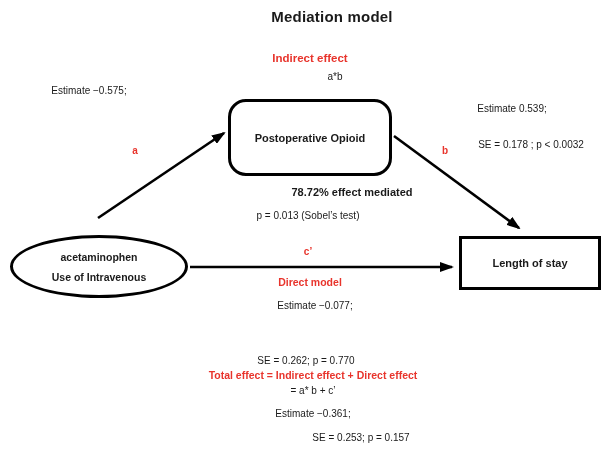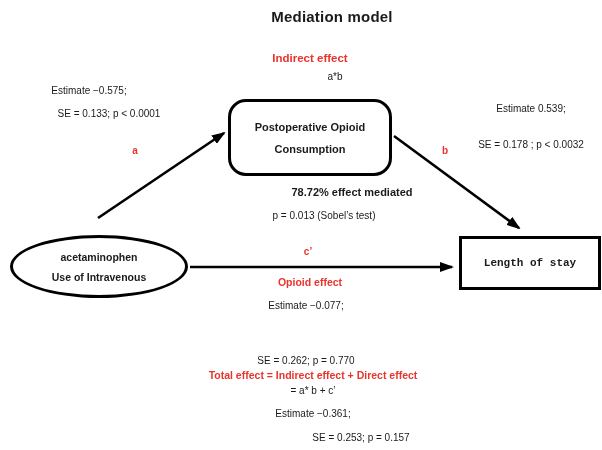--- a/index.html
+++ b/index.html
@@ -13,21 +13,21 @@
   .s11{font-size:11px;}
   .b{font-weight:bold;}
   .red{color:var(--red,#e8342c);font-weight:bold;}
   .title{font-size:15px;font-weight:bold;letter-spacing:0.2px;}
   .node{
     position:absolute;display:flex;flex-direction:column;align-items:center;justify-content:center;
     text-align:center;font-weight:bold;background:#fff;box-sizing:border-box;
   }
   #mediator-box{left:228px;top:99px;width:164px;height:77px;border:3px solid #000;border-radius:18px;font-size:11px;line-height:22px;}
   #predictor-ellipse{left:10px;top:235px;width:178px;height:63px;border:3px solid #000;border-radius:50%;font-size:10.5px;line-height:20px;}
-  #outcome-rect{left:459px;top:236px;width:142px;height:54px;border:3px solid #000;font-size:11px;font-family:Liberation Mono, monospace;}
+  #outcome-rect{left:459px;top:236px;width:142px;height:54px;border:3px solid #000;font-size:11px;}
   svg.overlay{position:absolute;left:0;top:0;width:602px;height:450px;pointer-events:none;}
 </style>
 </head>
 <body>
 
 <div id="stage">
 
   <svg class="overlay" viewBox="0 0 602 450">
     <defs>
       <marker id="ah" markerUnits="userSpaceOnUse" markerWidth="14" markerHeight="10" refX="12" refY="5" orient="auto">
@@ -38,48 +38,46 @@
     <line x1="394" y1="136" x2="519" y2="228" stroke="#000" stroke-width="2.6" marker-end="url(#ah)"></line>
     <line x1="190" y1="267" x2="452" y2="267" stroke="#000" stroke-width="2.6" marker-end="url(#ah)"></line>
   </svg>
 
   <div class="txt title" style="left:332px;top:17px;">Mediation model</div>
 
   <div class="txt red" style="left:310px;top:58px;font-size:11.5px;">Indirect effect</div>
   <div class="txt s10" style="left:311px;top:76px;margin-left:24px;">a*b</div>
 
   <div class="txt s10" style="left:89px;top:90px;">Estimate −0.575;</div>
-  <div class="txt s10" style="left:109px;top:113px;">SE = 0.133; p &lt; 0.0001</div>
   <div class="txt red s10" style="left:135px;top:150px;">a</div>
 
-  <div class="txt s10" style="left:531px;top:108px;">Estimate 0.539;</div>
+  <div class="txt s10" style="left:512px;top:108px;">Estimate 0.539;</div>
   <div class="txt s10" style="left:531px;top:131px;margin-top:13px;">SE = 0.178 ; p &lt; 0.0032</div>
   <div class="txt red s10" style="left:445px;top:150px;">b</div>
 
   <div class="node" id="mediator-box">
     <div>Postoperative Opioid</div>
-    <div>Consumption</div>
   </div>
 
   <div class="txt b s11" style="left:312px;top:192px;margin-left:40px;">78.72% effect mediated</div>
-  <div class="txt s10" style="left:308px;top:215px;margin-left:16px;">p = 0.013 (Sobel’s test)</div>
+  <div class="txt s10" style="left:308px;top:215px;">p = 0.013 (Sobel’s test)</div>
 
   <div class="node" id="predictor-ellipse">
     <div>acetaminophen</div>
     <div>Use of Intravenous</div>
   </div>
 
   <div class="node" id="outcome-rect">
     <div>Length of stay</div>
   </div>
 
   <div class="txt red s10" style="left:308px;top:251px;">c’</div>
 
-  <div class="txt red s10h" style="left:310px;top:283px;">Opioid effect</div>
-  <div class="txt s10" style="left:306px;top:305px;text-align:right;">Estimate −0.077;</div>
+  <div class="txt red s10h" style="left:310px;top:283px;">Direct model</div>
+  <div class="txt s10" style="left:315px;top:305px;text-align:right;">Estimate −0.077;</div>
   <div class="txt s10" style="left:306px;top:337px;margin-top:23px;">SE = 0.262; p = 0.770</div>
 
   <div class="txt red s10h" style="left:313px;top:368px;margin-top:8px;">Total effect = Indirect effect + Direct effect</div>
   <div class="txt s10" style="left:313px;top:390px;">= a* b + c’</div>
   <div class="txt s10" style="left:313px;top:413px;">Estimate −0.361;</div>
   <div class="txt s10" style="left:313px;top:437px;margin-left:48px;">SE = 0.253; p = 0.157</div>
 
 </div>
 
 </body></html>

